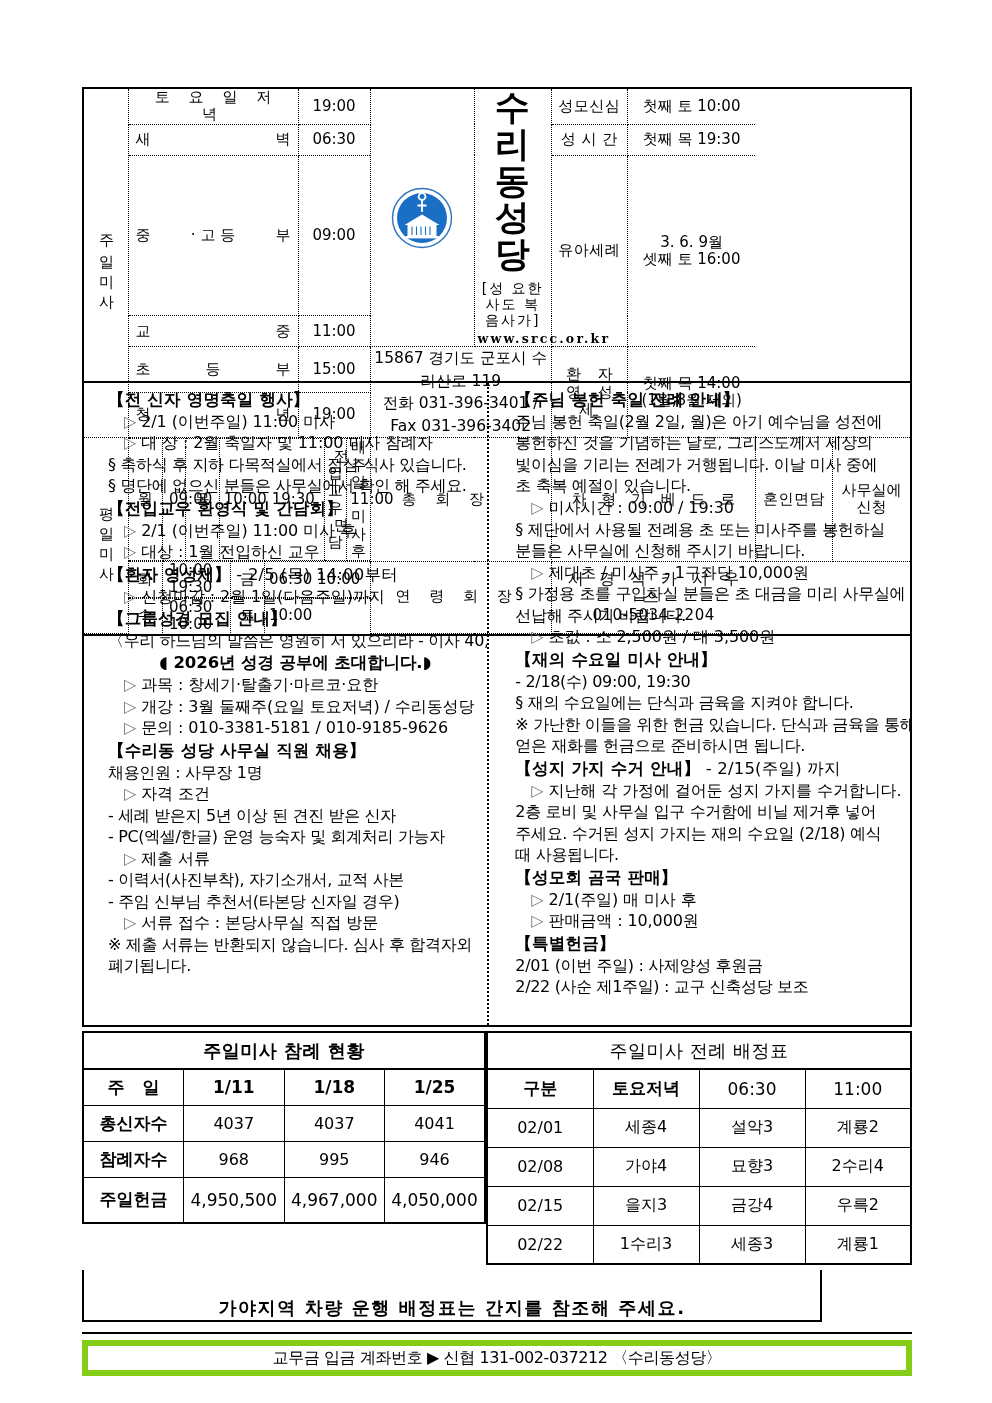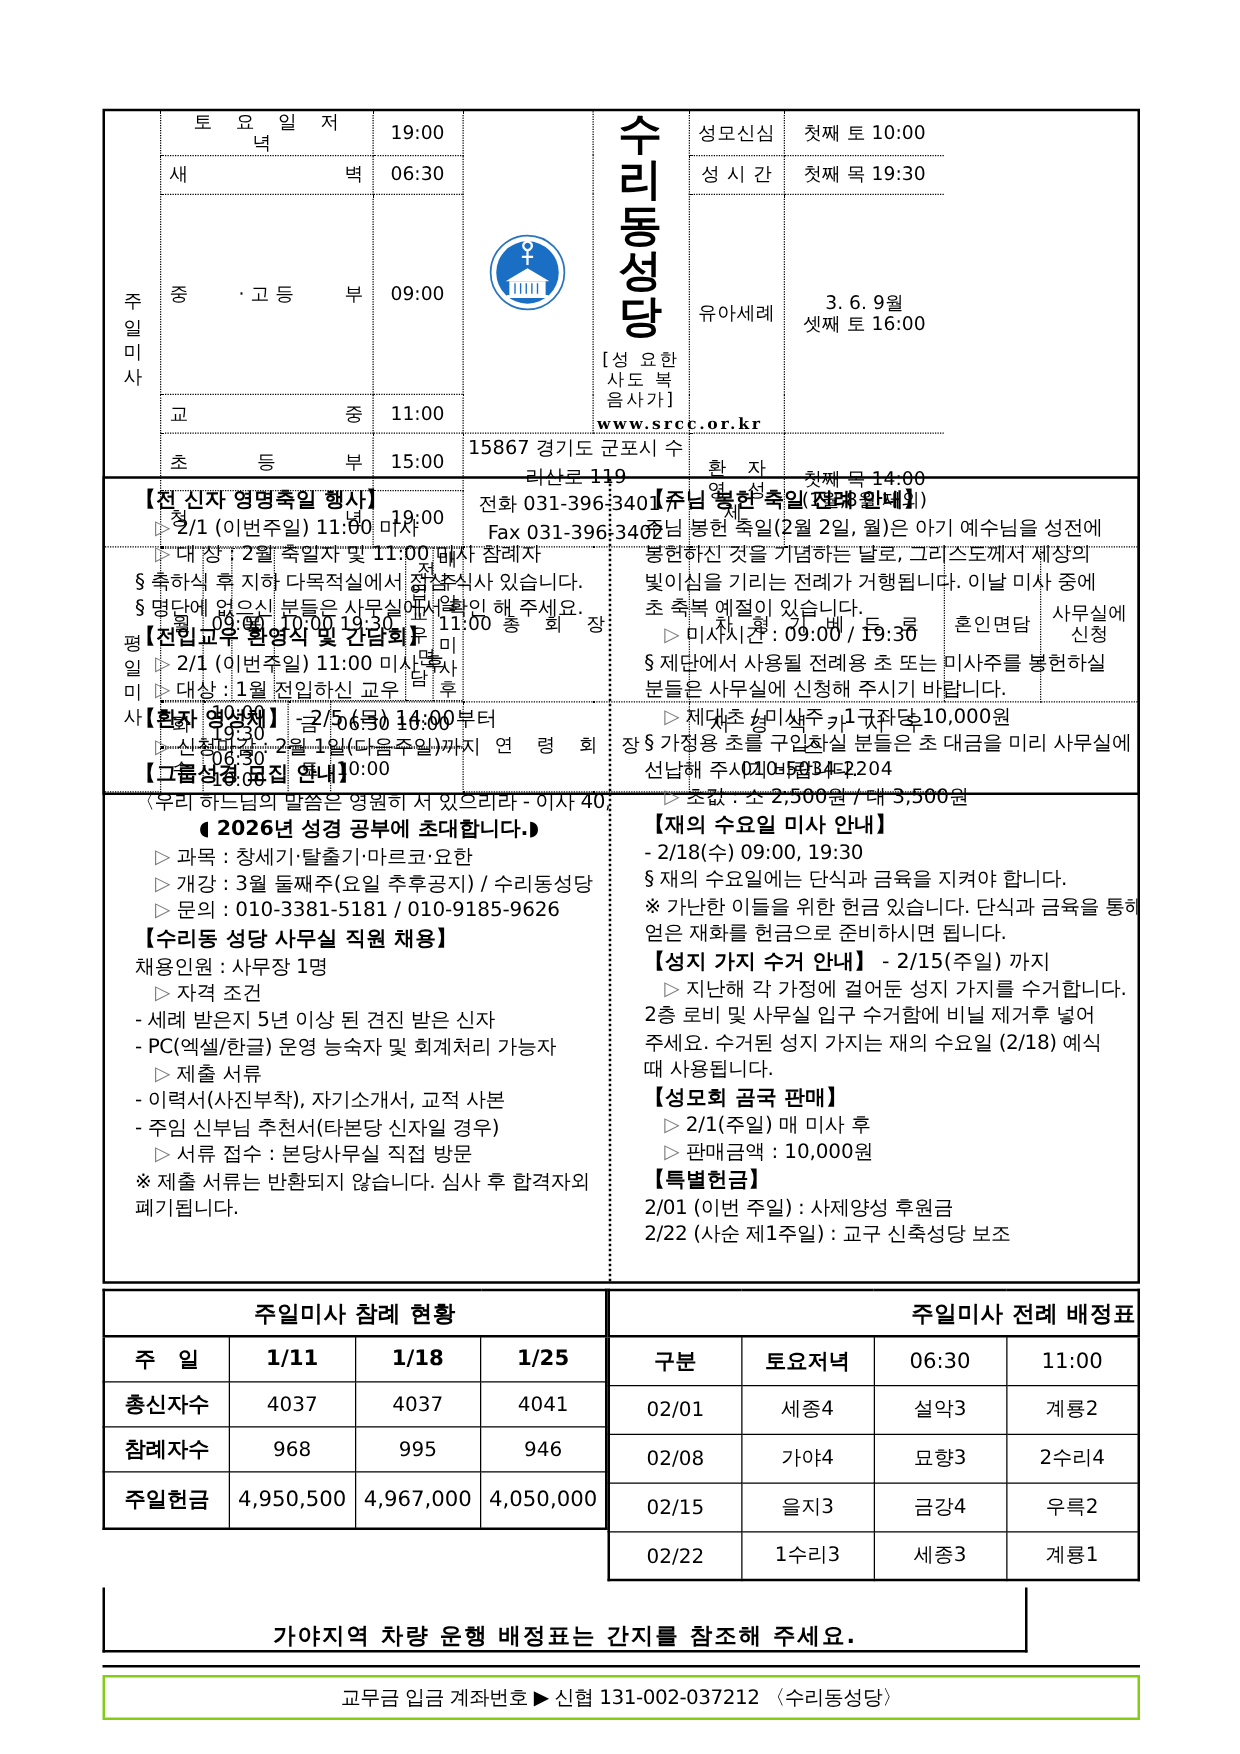--- a/index.html
+++ b/index.html
@@ -126,37 +126,37 @@
   table.stat td.hd-sp{font-weight:bold;font-size:17px;letter-spacing:6px;text-indent:6px;}
   table.stat td.rowlbl{font-weight:bold;font-size:17px;}
   table.stat td.big{height:46px;font-size:17px;}
   table.stat td.biglbl{height:46px;font-weight:bold;font-size:17px;}
 
   table.duty{border-collapse:collapse;width:100%;table-layout:fixed;border:2px solid #000;}
   table.duty td{
     border:1px solid #000;text-align:center;vertical-align:middle;
     font-size:16px;height:39px;box-sizing:border-box;
   }
-  table.duty td.ttl{font-size:18px;font-weight:bold;height:37px;letter-spacing:0.5px;border-bottom:2px solid #000;text-align:right;}
+  table.duty td.ttl{font-size:18px;font-weight:normal;height:37px;letter-spacing:0.5px;border-bottom:2px solid #000;}
   table.duty td.hd{font-weight:bold;font-size:17px;}
   table.duty td.hdn{font-size:17px;}
 
   
   .banner{
     position:absolute;left:82px;top:1270px;width:740px;height:52px;
     border:2px solid #000;border-top:none;box-sizing:border-box;
     display:flex;align-items:flex-end;justify-content:center;
   }
   .banner span{
     font-size:18px;font-weight:bold;letter-spacing:1.6px;
   }
   
   .footer{
     position:absolute;left:82px;top:1340px;width:830px;height:36px;
-    border:2px solid #84cc16;box-sizing:border-box;
+    border:6px solid #84cc16;box-sizing:border-box;
     display:flex;align-items:center;justify-content:center;
   }
   .footer span{font-size:16px;letter-spacing:-0.4px;}
   .footer-rule{
     position:absolute;left:82px;top:1332px;width:830px;height:0;
     border-top:2px solid #000;
   }
 </style>
 </head>
 <body>
@@ -357,21 +357,21 @@
         <div class="ln-w">§ 명단에 없으신 분들은 사무실에서 확인 해 주세요.</div>
         <div class="h">【전입교우 환영식 및 간담회】</div>
         <div class="ln ln-ind"><span class="tri">▷ </span><span>2/1 (이번주일) 11:00 미사 후</span></div>
         <div class="ln ln-ind"><span class="tri">▷ </span><span>대상 : 1월 전입하신 교우</span></div>
         <div class="h"><span>【환자 영성체】</span><span style="font-weight: normal;"> - 2/5 (목) 14:00부터</span></div>
         <div class="ln ln-ind"><span class="tri">▷ </span><span>신청마감 : 2월 1일(다음주일)까지</span></div>
         <div class="h">【그룹성경 모집 안내】</div>
         <div class="ln-w">〈우리 하느님의 말씀은 영원히 서 있으리라 - 이사 40, 8〉</div>
         <div class="ln ctr" style="font-weight: bold; font-size: 16.5px;">◖ 2026년 성경 공부에 초대합니다.◗</div>
         <div class="ln ln-ind"><span class="tri">▷ </span><span>과목 : 창세기·탈출기·마르코·요한</span></div>
-        <div class="ln ln-ind"><span class="tri">▷ </span><span>개강 : 3월 둘째주(요일 추후공지) / 수리동성당</span></div>
+        <div class="ln ln-ind"><span class="tri">▷ </span><span>개강 : 3월 둘째주(요일 토요저녁) / 수리동성당</span></div>
         <div class="ln ln-ind"><span class="tri">▷ </span><span>문의 : 010-3381-5181 / 010-9185-9626</span></div>
         <div class="h">【수리동 성당 사무실 직원 채용】</div>
         <div class="ln-w">채용인원 : 사무장 1명</div>
         <div class="ln ln-ind"><span class="tri">▷ </span><span>자격 조건</span></div>
         <div class="ln-w">- 세례 받은지 5년 이상 된 견진 받은 신자</div>
         <div class="ln-w">- PC(엑셀/한글) 운영 능숙자 및 회계처리 가능자</div>
         <div class="ln ln-ind"><span class="tri">▷ </span><span>제출 서류</span></div>
         <div class="ln-w">- 이력서(사진부착), 자기소개서, 교적 사본</div>
         <div class="ln-w">- 주임 신부님 추천서(타본당 신자일 경우)</div>
         <div class="ln ln-ind"><span class="tri">▷ </span><span>서류 접수 : 본당사무실 직접 방문</span></div>

